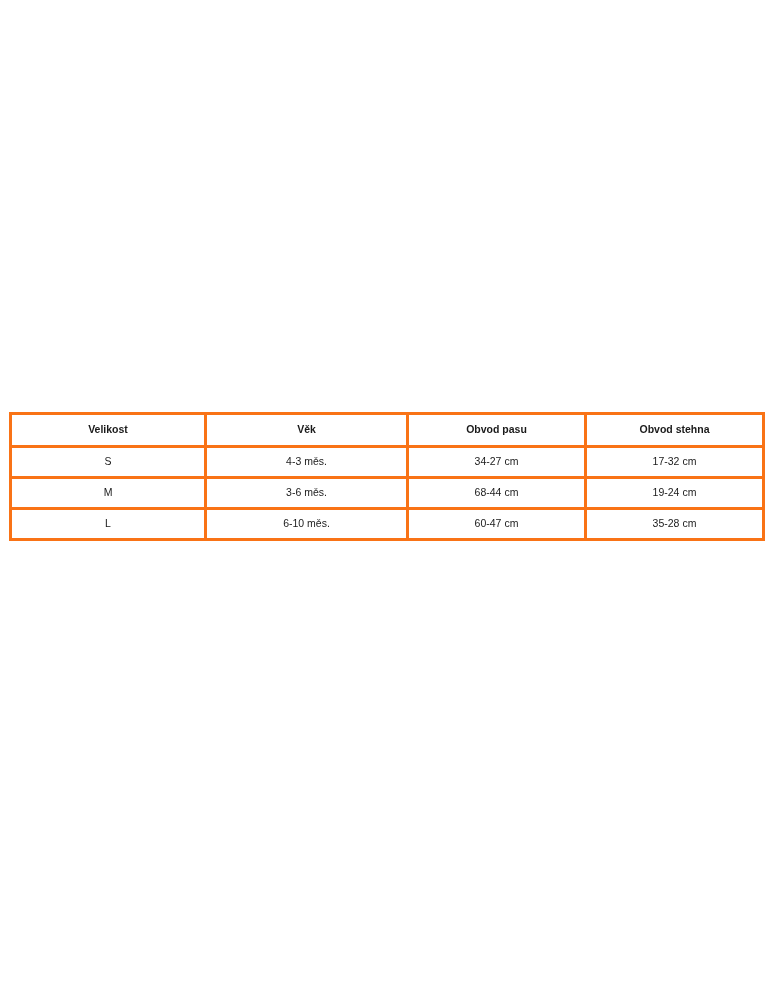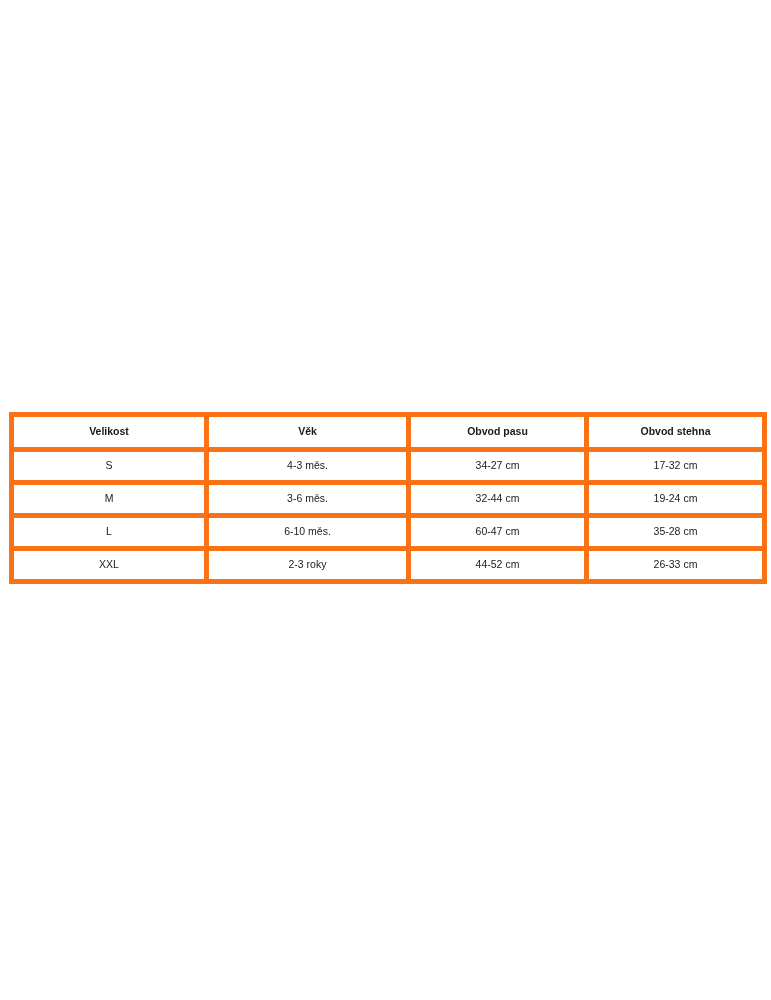--- a/index.html
+++ b/index.html
@@ -32,21 +32,21 @@
   }
 
   table.size-table {
     border-collapse: collapse;
     width: 753px;
     table-layout: fixed;
   }
 
   table.size-table td,
   table.size-table th {
-    border: 5px solid #f97316;
+    border: 3px solid #f97316;
     text-align: center;
     vertical-align: middle;
     font-size: 10.5px;
     color: #1a1a1a;
     padding: 0;
     line-height: 1.1;
   }
 
   table.size-table thead th {
     font-weight: bold;
@@ -88,31 +88,25 @@
       <tbody>
         <tr>
           <td>S</td>
           <td>4-3 měs.</td>
           <td>34-27 cm</td>
           <td>17-32 cm</td>
         </tr>
         <tr>
           <td>M</td>
           <td>3-6 měs.</td>
-          <td>32-44 cm</td>
+          <td>68-44 cm</td>
           <td>19-24 cm</td>
         </tr>
         <tr>
           <td>L</td>
           <td>6-10 měs.</td>
           <td>60-47 cm</td>
           <td>35-28 cm</td>
         </tr>
-        <tr>
-          <td>XXL</td>
-          <td>2-3 roky</td>
-          <td>44-52 cm</td>
-          <td>26-33 cm</td>
-        </tr>
       </tbody>
     </table>
   </div>
 </div>
 
 </body></html>

